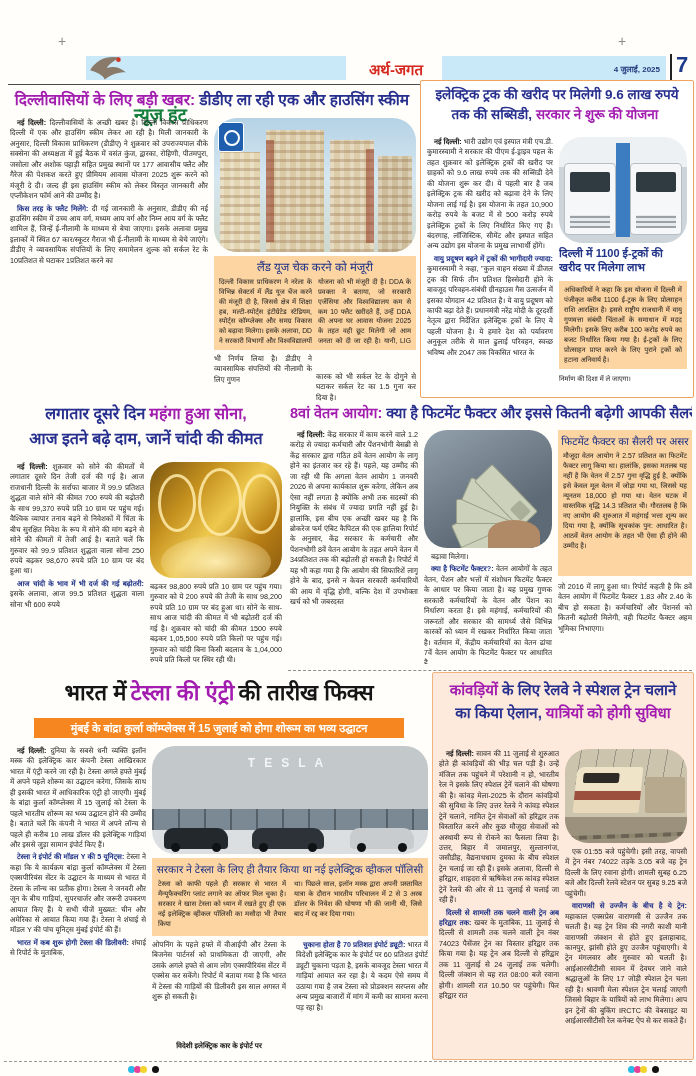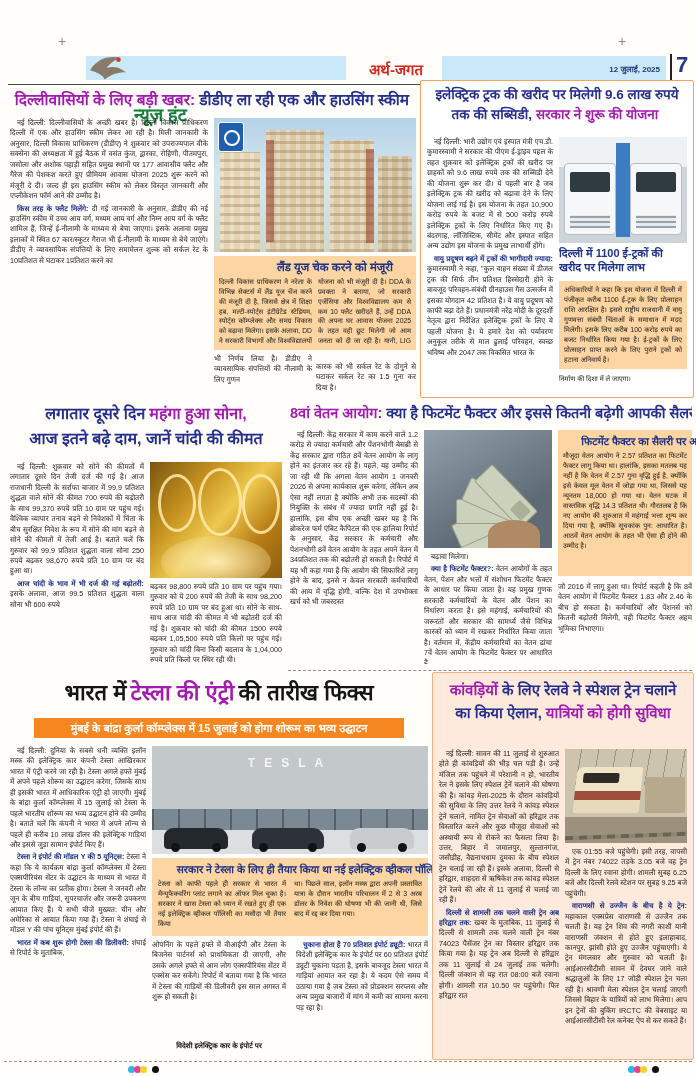--- a/index.html
+++ b/index.html
@@ -1,28 +1,28 @@
 <!DOCTYPE html>
 <html lang="hi"><head>
 <meta charset="utf-8">
 <style>
   html,body{margin:0;padding:0;background:#e9e9e9;}
   .page{position:relative;width:696px;height:1076px;margin:0 auto;background:#fffefa;
         font-family:"Liberation Sans","DejaVu Sans",sans-serif;overflow:hidden;}
   .abs{position:absolute;}
   .txt{position:absolute;font-size:7.2px;line-height:1.45;text-align:justify;color:#1c1c1c;overflow:hidden;}
   .txt p{margin:0 0 2px;text-indent:7px;}
-  .lead{font-weight:normal;color:#111;}
+  .lead{font-weight:bold;color:#111;}
   .sublead{font-weight:bold;color:#1f3287;}
   .hl{position:absolute;font-weight:bold;overflow:hidden;text-align:center;margin:0;}
   .hl span{margin:0 2px;}
   .navy{color:#272f8e;} .orange{color:#a21caf;} .blk{color:#151515;}
   .peach{background:#fcd5a2;}
-  .boxtitle{position:absolute;font-weight:bold;color:#1f3287;text-align:center;overflow:hidden;margin-left:20px;}
-  .img{position:absolute;overflow:hidden;}
+  .boxtitle{position:absolute;font-weight:normal;color:#1f3287;text-align:center;overflow:hidden;}
+  .img{position:absolute;overflow:hidden;border-radius:23px;}
   .mark{position:absolute;color:#8a8a8a;font-size:14px;line-height:1;}
   .dot{position:absolute;width:7px;height:7px;border-radius:50%;}
 
   
   #hdr{left:8px;top:54px;width:684px;height:28px;}
   #hdr-bar-left{left:78px;top:2px;width:260px;height:24px;background:#c9e8f8;}
   #hdr-bar-right{left:434px;top:2px;width:224px;height:24px;background:#c9e8f8;}
   #eagle{left:80px;top:-4px;width:42px;height:34px;}
   #masthead{left:126px;top:3px;font-size:18px;font-weight:bold;color:#15803d;margin-top:45px;}
   #section-title{left:340px;top:5px;width:96px;text-align:center;font-size:15px;font-weight:bold;color:#d6281e;}
@@ -45,21 +45,21 @@
   #t4{left:164px;width:34px;height:96px;background-color:#cdbd9a;}
   #t2::after,#t3::after{content:"";position:absolute;top:8%;width:8px;height:84%;background:rgba(150,60,40,.55);}
   #t2::after{left:0;} #t3::after{right:0;}
   #dda-logo{position:absolute;left:4px;top:4px;width:24px;height:28px;background:#1f5fae;border:1px solid #fff;border-radius:3px;}
   #dda-logo::after{content:"";position:absolute;left:5px;top:7px;width:12px;height:12px;border:2px solid #fff;border-radius:50%;}
   #a1-box{left:206px;top:168px;width:202px;height:94px;}
   #a1-boxtitle{left:0;top:3px;width:202px;height:16px;font-size:11.5px;}
   #a1-b1{left:5px;top:21px;width:93px;height:70px;font-size:6.8px;}
   #a1-b2{left:104px;top:21px;width:93px;height:70px;font-size:6.8px;}
   #a1-cc1{left:206px;top:266px;width:98px;height:42px;}
-  #a1-cc2{left:308px;top:274px;width:100px;height:42px;}
+  #a1-cc2{left:308px;top:284px;width:100px;height:42px;}
 
   
   #a2{left:420px;top:80px;width:272px;height:316px;border:1.5px solid #f2a35c;background:#fff;border-radius:2px;}
   #a2-hl{left:4px;top:4px;width:262px;height:48px;font-size:13.5px;line-height:1.45;}
   #a2-c1{left:6px;top:56px;width:126px;height:252px;}
   #a2-img{left:138px;top:56px;width:128px;height:106px;background:linear-gradient(#eef1f3 0 28%,#cdd5da 28% 100%);}
   .truck{position:absolute;bottom:8px;width:50px;height:70px;background:#f5f7f8;border:1px solid #b7bec3;border-radius:4px;}
   .truck .ws{position:absolute;left:5px;right:5px;top:8px;height:20px;background:#303a41;border-radius:2px;}
   .truck .gr{position:absolute;left:5px;right:5px;bottom:6px;height:13px;background:repeating-linear-gradient(0deg,#9aa2a8 0 2px,#e8ebed 2px 5px);}
   #tr1{left:5px;} #tr2{right:5px;}
@@ -153,21 +153,21 @@
 
   <header class="abs" id="hdr">
     <div class="abs" id="hdr-bar-left"></div>
     <div class="abs" id="hdr-bar-right"></div>
     <svg class="abs" id="eagle" viewBox="0 0 40 30">
       <path d="M2 18 C8 8, 18 4, 30 6 C24 10, 20 12, 18 16 C24 14, 30 15, 36 20 C28 20, 22 22, 16 27 C14 22, 8 20, 2 18 Z" fill="#8a7a6a"></path>
       <circle cx="29" cy="8" r="2.2" fill="#d0382a"></circle>
     </svg>
     <div class="abs" id="masthead">न्यूज़ हंट</div>
     <div class="abs" id="section-title">अर्थ-जगत</div>
-    <div class="abs" id="hdr-date">12 जुलाई, 2025</div>
+    <div class="abs" id="hdr-date">4 जुलाई, 2025</div>
     <div class="abs" id="hdr-vline"></div>
     <div class="abs" id="page-num">7</div>
   </header>
   <div class="abs" id="hdr-rule"></div>
 
   <section class="abs" id="a1">
     <h2 class="hl" id="a1-hl">
       <span class="orange">दिल्लीवासियों के लिए बड़ी खबर:</span><span class="navy">डीडीए ला रही एक और हाउसिंग स्कीम</span>
     </h2>
     <div class="txt" id="a1-c1">

